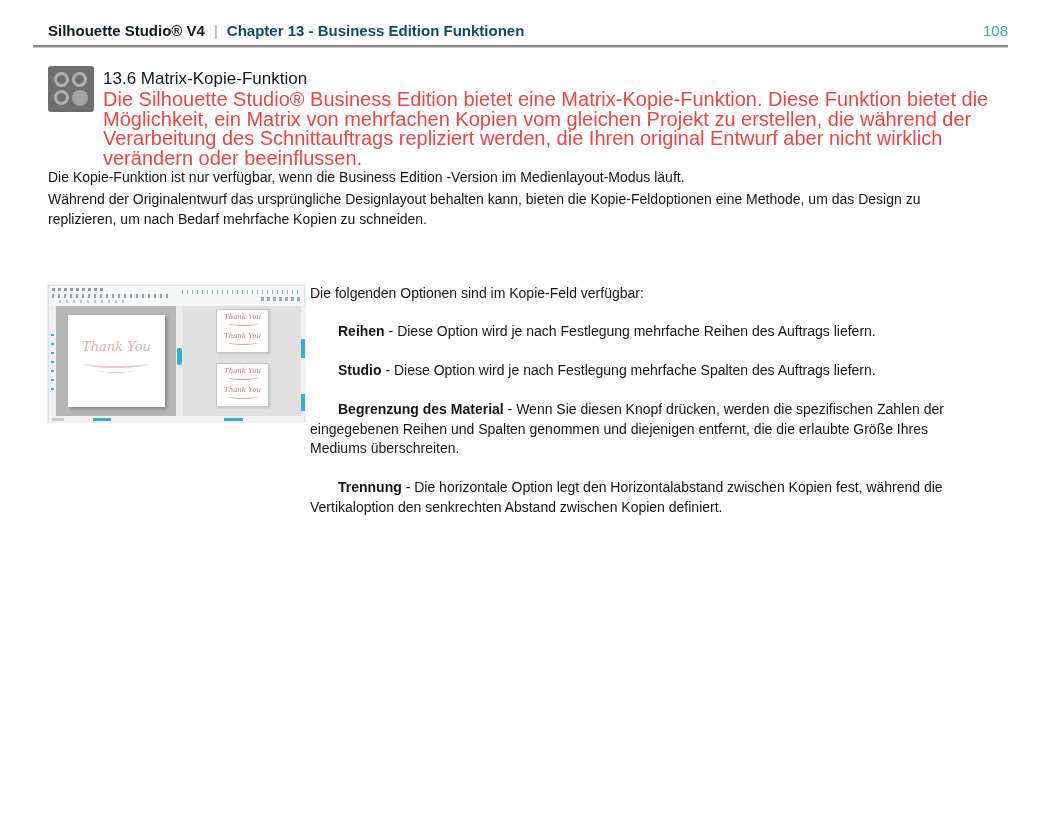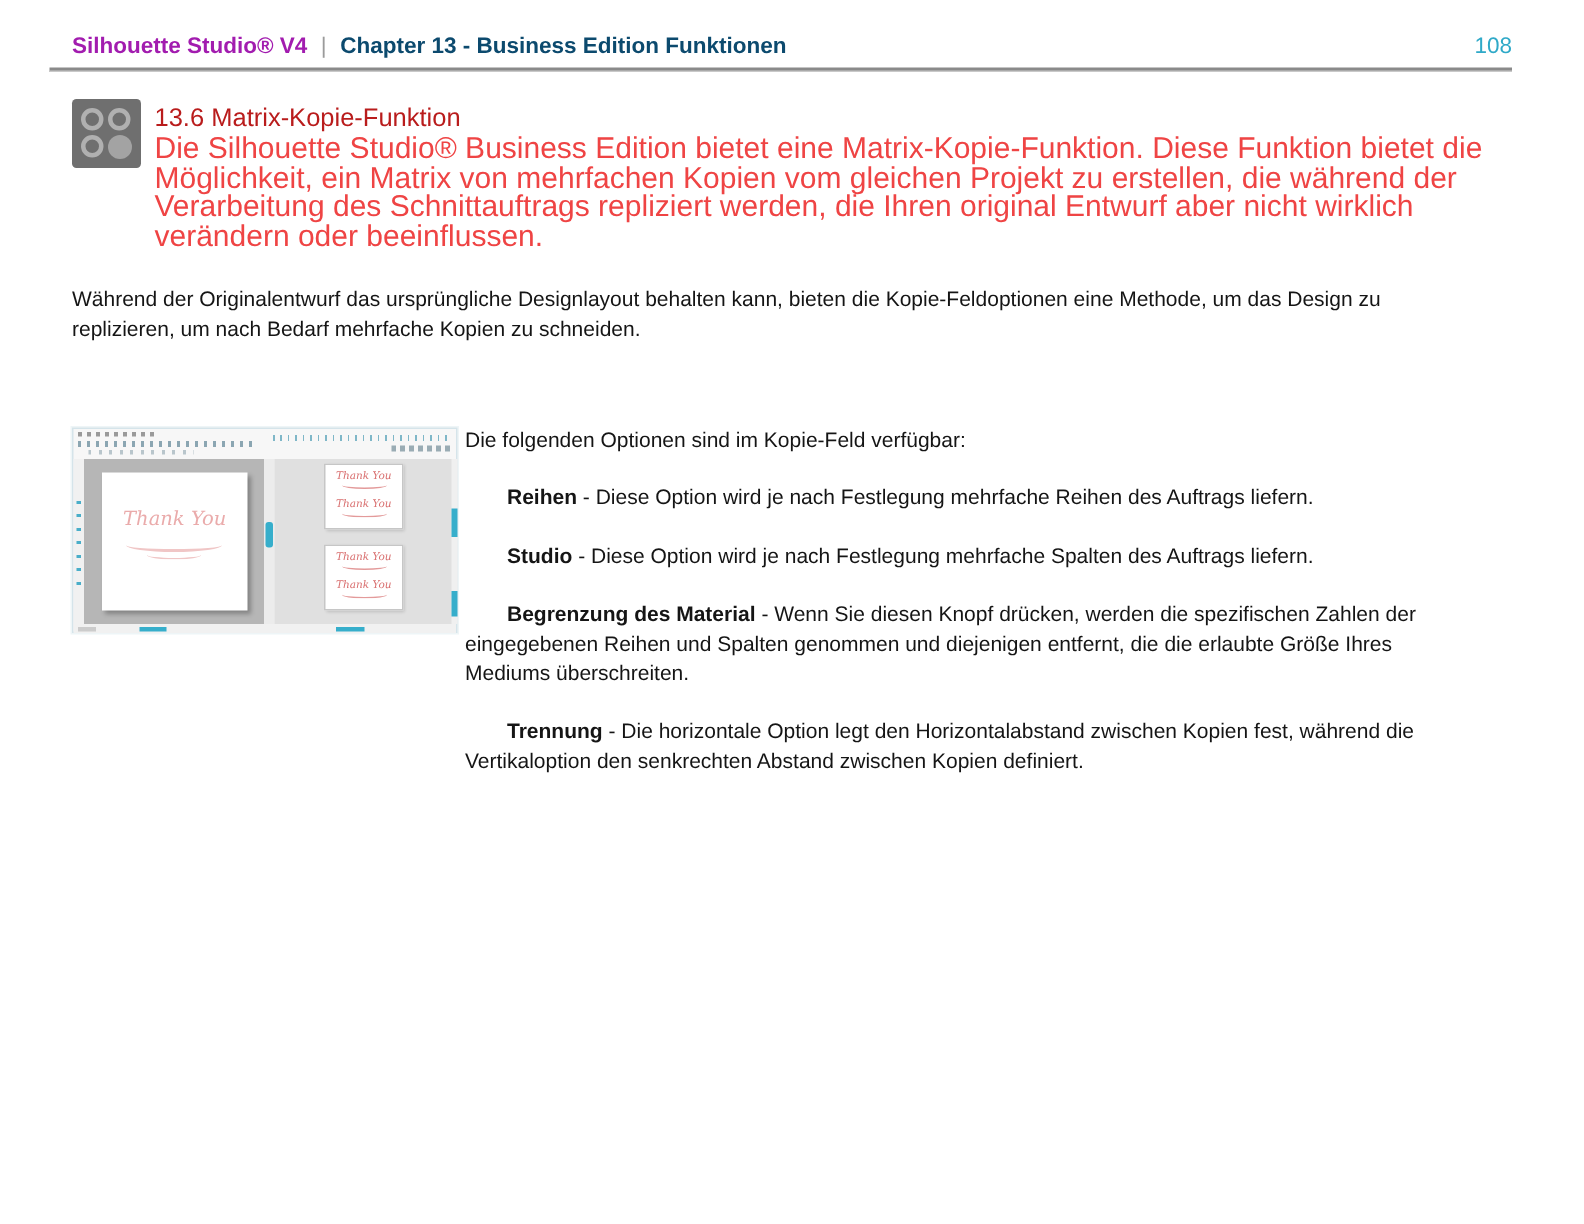--- a/index.html
+++ b/index.html
@@ -3,32 +3,32 @@
 <meta charset="utf-8">
 <style>
   * { margin:0; padding:0; box-sizing:border-box; }
   html,body { background:#ffffff; }
   .page {
     position:relative; width:1056px; height:816px; background:#ffffff;
     font-family:"Liberation Sans", sans-serif; color:#1a1a1a; overflow:hidden;
   }
   
   .hdr { position:absolute; left:48px; right:48px; top:22px; height:20px; font-size:15px; }
-  .hdr .brand { color:#a21caf; font-weight:bold;text-align:center; }
+  .hdr .brand { color:#0f172a; font-weight:bold;text-align:center; }
   .hdr .sep { color:#9b9b9b; padding:0 9px; font-weight:normal; }
   .hdr .chapter { color:#0c4a6e;font-weight:bold; }
   .hdr .pagenum { position:absolute; right:0; top:0; color:#2fa9c8; font-size:15px; }
   .rule { position:absolute; left:33px; right:48px; top:45px; height:3px; background:#8a8a8a; border-bottom:1px solid #c9c9c9; }
 
   
   .sec-icon { position:absolute; left:48px; top:66px; width:46px; height:46px; background:#6f6f6f; border-radius:3px;
     display:grid; grid-template-columns:1fr 1fr; gap:3px; padding:6px; }
   .sec-icon .dot { width:15px; height:15px; border-radius:50%; border:3px solid #b0b0b0; }
   .sec-icon .dot.filled { border:none; background:#a3a3a3; width:16px; height:16px; }
-  .sec-title { position:absolute; left:103px; top:69px; font-size:17px; color:#b91c1c; }
+  .sec-title { position:absolute; left:103px; top:69px; font-size:17px; color:#0f172a; }
   .sec-intro { position:absolute; left:103px; top:90px; width:908px; font-size:20px; line-height:19.5px; color:#ef4444; }
 
   .para { position:absolute; left:48px; font-size:14px; line-height:19.5px; color:#151515; }
   .p2 { top:168px; width:930px; }
   .p3 { top:190px; width:918px; }
 
   
   .opts { position:absolute; left:310px; top:284px; width:662px; font-size:14px; line-height:19.5px; color:#151515; }
   .opt { position:absolute; left:0; width:662px; }
   .opt-intro { top:0; }
@@ -95,20 +95,21 @@
 
   <div class="sec-icon">
     <div class="dot"></div>
     <div class="dot"></div>
     <div class="dot"></div>
     <div class="dot filled"></div>
   </div>
   <div class="sec-title">13.6 Matrix-Kopie-Funktion</div>
   <div class="sec-intro">Die Silhouette Studio® Business Edition bietet eine Matrix-Kopie-Funktion. Diese Funktion bietet die Möglichkeit, ein Matrix von mehrfachen Kopien vom gleichen Projekt zu erstellen, die während der Verarbeitung des Schnittauftrags repliziert werden, die Ihren original Entwurf aber nicht wirklich verändern oder beeinflussen.</div>
 
+  <div class="para p2">Die Kopie-Funktion ist nur verfügbar, wenn die  Business Edition -Version im Medienlayout-Modus läuft.</div>
   <div class="para p3">Während der Originalentwurf das ursprüngliche Designlayout behalten kann, bieten die Kopie-Feldoptionen eine Methode, um das Design zu replizieren, um nach Bedarf mehrfache Kopien zu schneiden.</div>
 
   <div class="fig">
     <div class="menubar"></div>
     <div class="toolbar"></div>
     <div class="toolbar2"></div>
     <div class="ruler"></div>
     <div class="mini-icons"></div>
     <div class="toolstrip">
       <div class="dots"></div>

